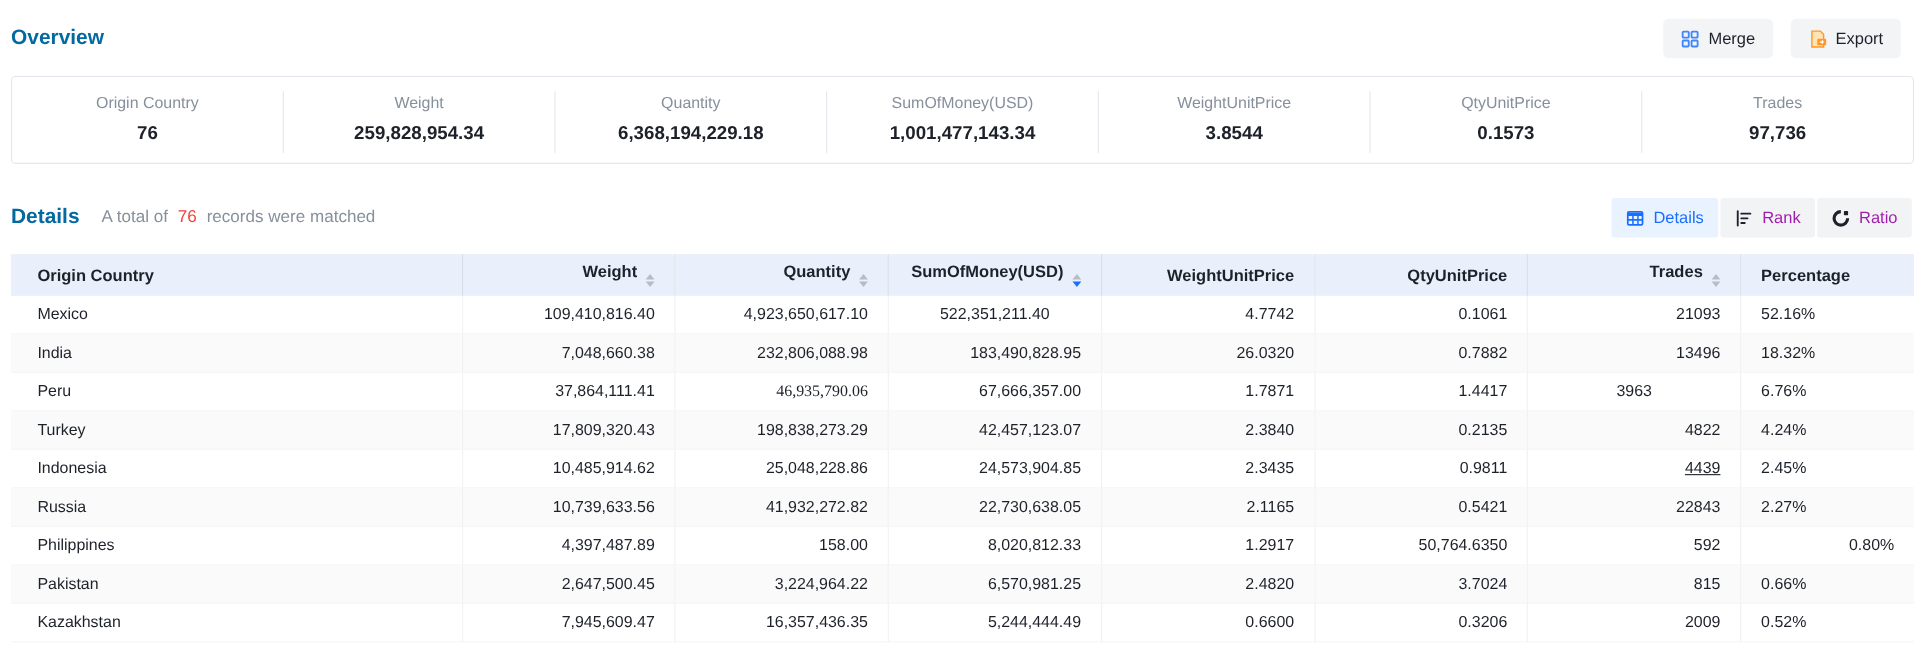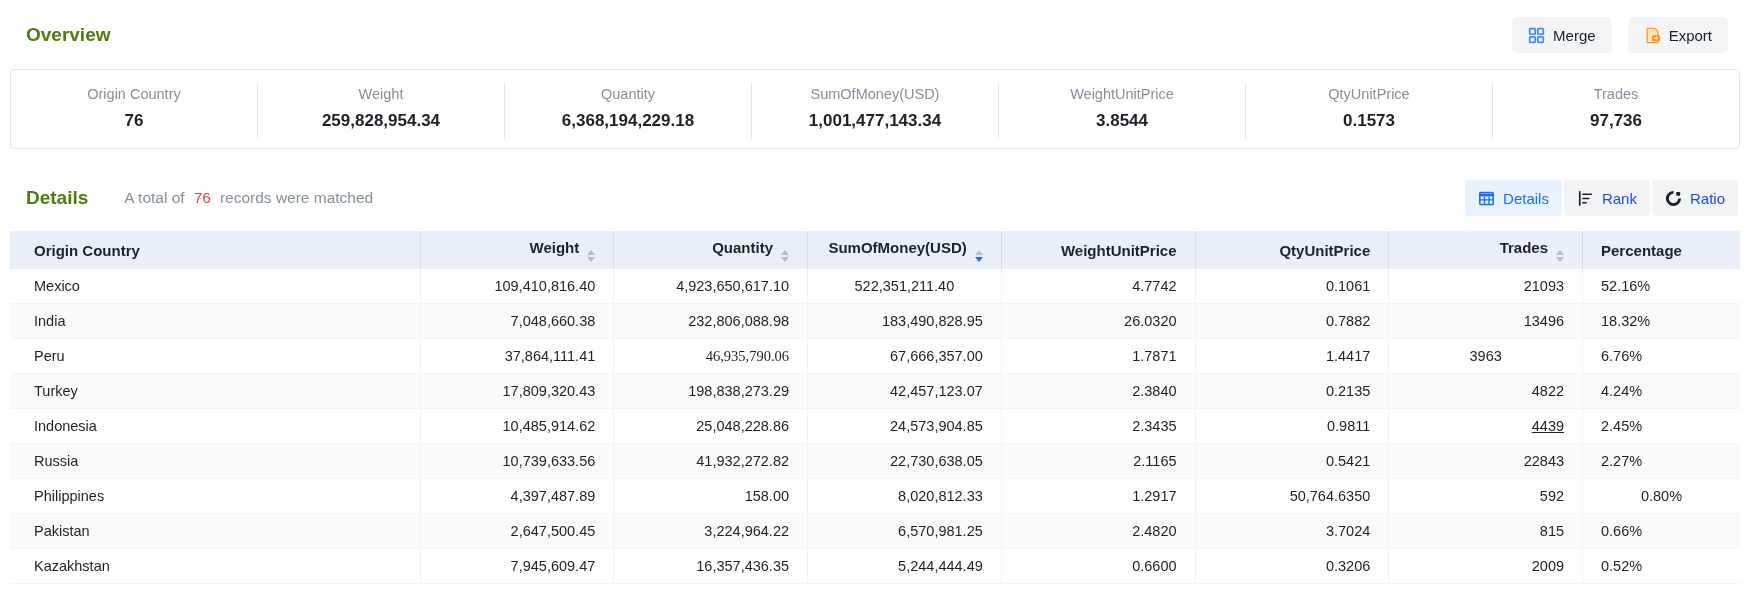--- a/index.html
+++ b/index.html
@@ -1,40 +1,40 @@
 <!DOCTYPE html>
 <html><head>
 <meta charset="utf-8">
 <style>
   html,body{margin:0;padding:0;background:#fff;width:1750px;height:609px;overflow:hidden;}
   body{font-family:"Liberation Sans",sans-serif;color:#1d2129;-webkit-font-smoothing:antialiased;}
   .page{padding:0 10px;}
 
   
   .topbar{display:flex;align-items:center;justify-content:space-between;padding-top:13px;height:44px;}
-  .section-title{font-size:19px;font-weight:700;margin:16px;color:#4d7c0f;}
+  .section-title{font-size:19px;font-weight:700;margin:0;color:#0369a1;}
   .topbar-actions{display:flex;gap:16px;padding-right:12px;}
   .btn{display:inline-flex;align-items:center;gap:8px;height:36px;padding:0 16px;background:#f3f4f6;
        border:none;border-radius:5px;font-size:15px;color:#1d2129;cursor:pointer;font-family:inherit;}
   .btn svg{display:block;}
 
   
   .overview-card{margin-top:12px;border:1px solid #e5e6eb;border-radius:4px;display:flex;padding:13px 0 9px;}
   .stat{flex:1;text-align:center;padding:2px 0 8px;border-right:1px solid #e5e6eb;}
   .stat:last-child{border-right:none;}
   .stat-label{font-size:14.5px;color:#86909c;line-height:18px;}
   .stat-value{font-size:17px;font-weight:700;margin-top:8px;color:#1d2129;}
 
   
   .details-head{display:flex;align-items:center;margin-top:31px;height:36px;}
   .details-summary{margin-left:20px;font-size:15.5px;color:#86909c;}
   .details-summary .count{color:#f1403c;margin:0 9px;}
   .view-tabs{margin-left:auto;display:flex;gap:2px;padding-right:2px;}
   .tab{display:inline-flex;align-items:center;gap:8px;height:36px;padding:0 13px;background:#f2f3f5;
-       border:none;border-radius:3px;font-size:15px;color:#1d4ed8;cursor:pointer;font-family:inherit;}
+       border:none;border-radius:3px;font-size:15px;color:#a21caf;cursor:pointer;font-family:inherit;}
   .tab.active{background:#e8f3ff;color:#1a6eff;}
   .tab svg{display:block;}
 
   
   table{width:100%;border-collapse:collapse;margin-top:15px;table-layout:fixed;}
   thead th{background:#eaf0fb;height:38px;font-size:15px;font-weight:700;color:#1d2129;
            padding:0 18px;border-right:1px solid #d9dde7;white-space:nowrap;overflow:hidden;}
   thead th:first-child{padding-left:24px;}
   thead th:last-child{border-right:none;}
   tbody td{height:34px;font-size:14.5px;color:#1d2129;padding:0 18px;border-right:1px solid #eff1f4;
@@ -245,21 +245,21 @@
           <td style="text-align: left;">2.27%</td>
         </tr>
         <tr>
           <td style="text-align: left;">Philippines</td>
           <td style="text-align: right;">4,397,487.89</td>
           <td style="text-align: right;">158.00</td>
           <td style="text-align: right;">8,020,812.33</td>
           <td style="text-align: right;">1.2917</td>
           <td style="text-align: right;">50,764.6350</td>
           <td style="text-align: right;">592</td>
-          <td style="text-align: center;">0.80%</td>
+          <td style="text-align: right;">0.80%</td>
         </tr>
         <tr>
           <td style="text-align: left;">Pakistan</td>
           <td style="text-align: right;">2,647,500.45</td>
           <td style="text-align: right;">3,224,964.22</td>
           <td style="text-align: right;">6,570,981.25</td>
           <td style="text-align: right;">2.4820</td>
           <td style="text-align: right;">3.7024</td>
           <td style="text-align: right;">815</td>
           <td style="text-align: left;">0.66%</td>

